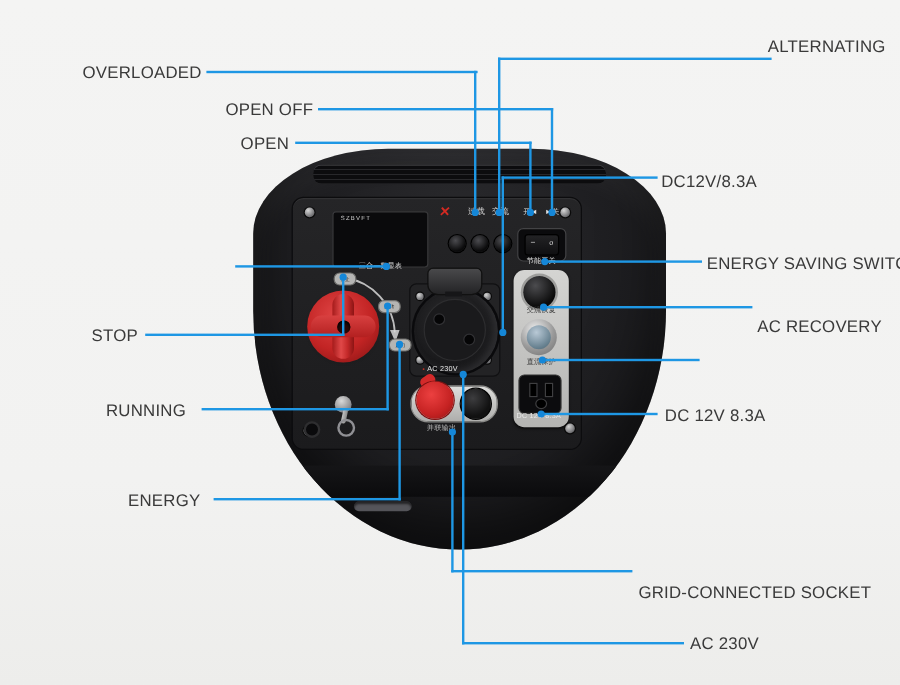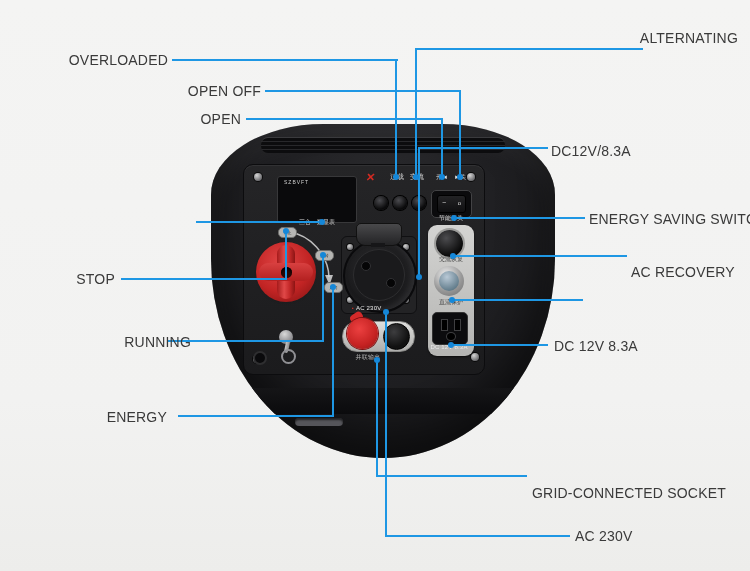--- a/index.html
+++ b/index.html
@@ -262,21 +262,21 @@
   <div class="dot" style="left:450px;top:253px;"></div>
   <div class="dot" style="left:449px;top:297px;"></div>
   <div class="dot" style="left:448px;top:342px;"></div>
   <div class="dot" style="left:374px;top:357px;"></div>
   <div class="dot" style="left:383px;top:309px;"></div>
 
   <div class="lbl ra" style="right:582px;top:52px;">OVERLOADED</div>
   <div class="lbl ra" style="right:489px;top:83px;">OPEN OFF</div>
   <div class="lbl ra" style="right:509px;top:111px;">OPEN</div>
   <div class="lbl ra" style="right:635px;top:271px;">STOP</div>
-  <div class="lbl ra" style="right:559px;top:334px;">RUNNING</div>
+  <div class="lbl ra" style="right:595px;top:334px;">RUNNING</div>
   <div class="lbl ra" style="right:583px;top:409px;">ENERGY</div>
   <div class="lbl ra" style="right:12px;top:27px;line-height:22px;">
     <div>ALTERNATING</div>
   </div>
   <div class="lbl" style="left:551px;top:143px;">DC12V/8.3A</div>
   <div class="lbl" style="left:589px;top:211px;">ENERGY SAVING SWITCH</div>
   <div class="lbl" style="left:631px;top:264px;">AC RECOVERY</div>
   <div class="lbl" style="left:554px;top:338px;">DC 12V 8.3A</div>
   <div class="lbl" style="left:532px;top:485px;">GRID-CONNECTED SOCKET</div>
   <div class="lbl" style="left:575px;top:528px;">AC 230V</div>

